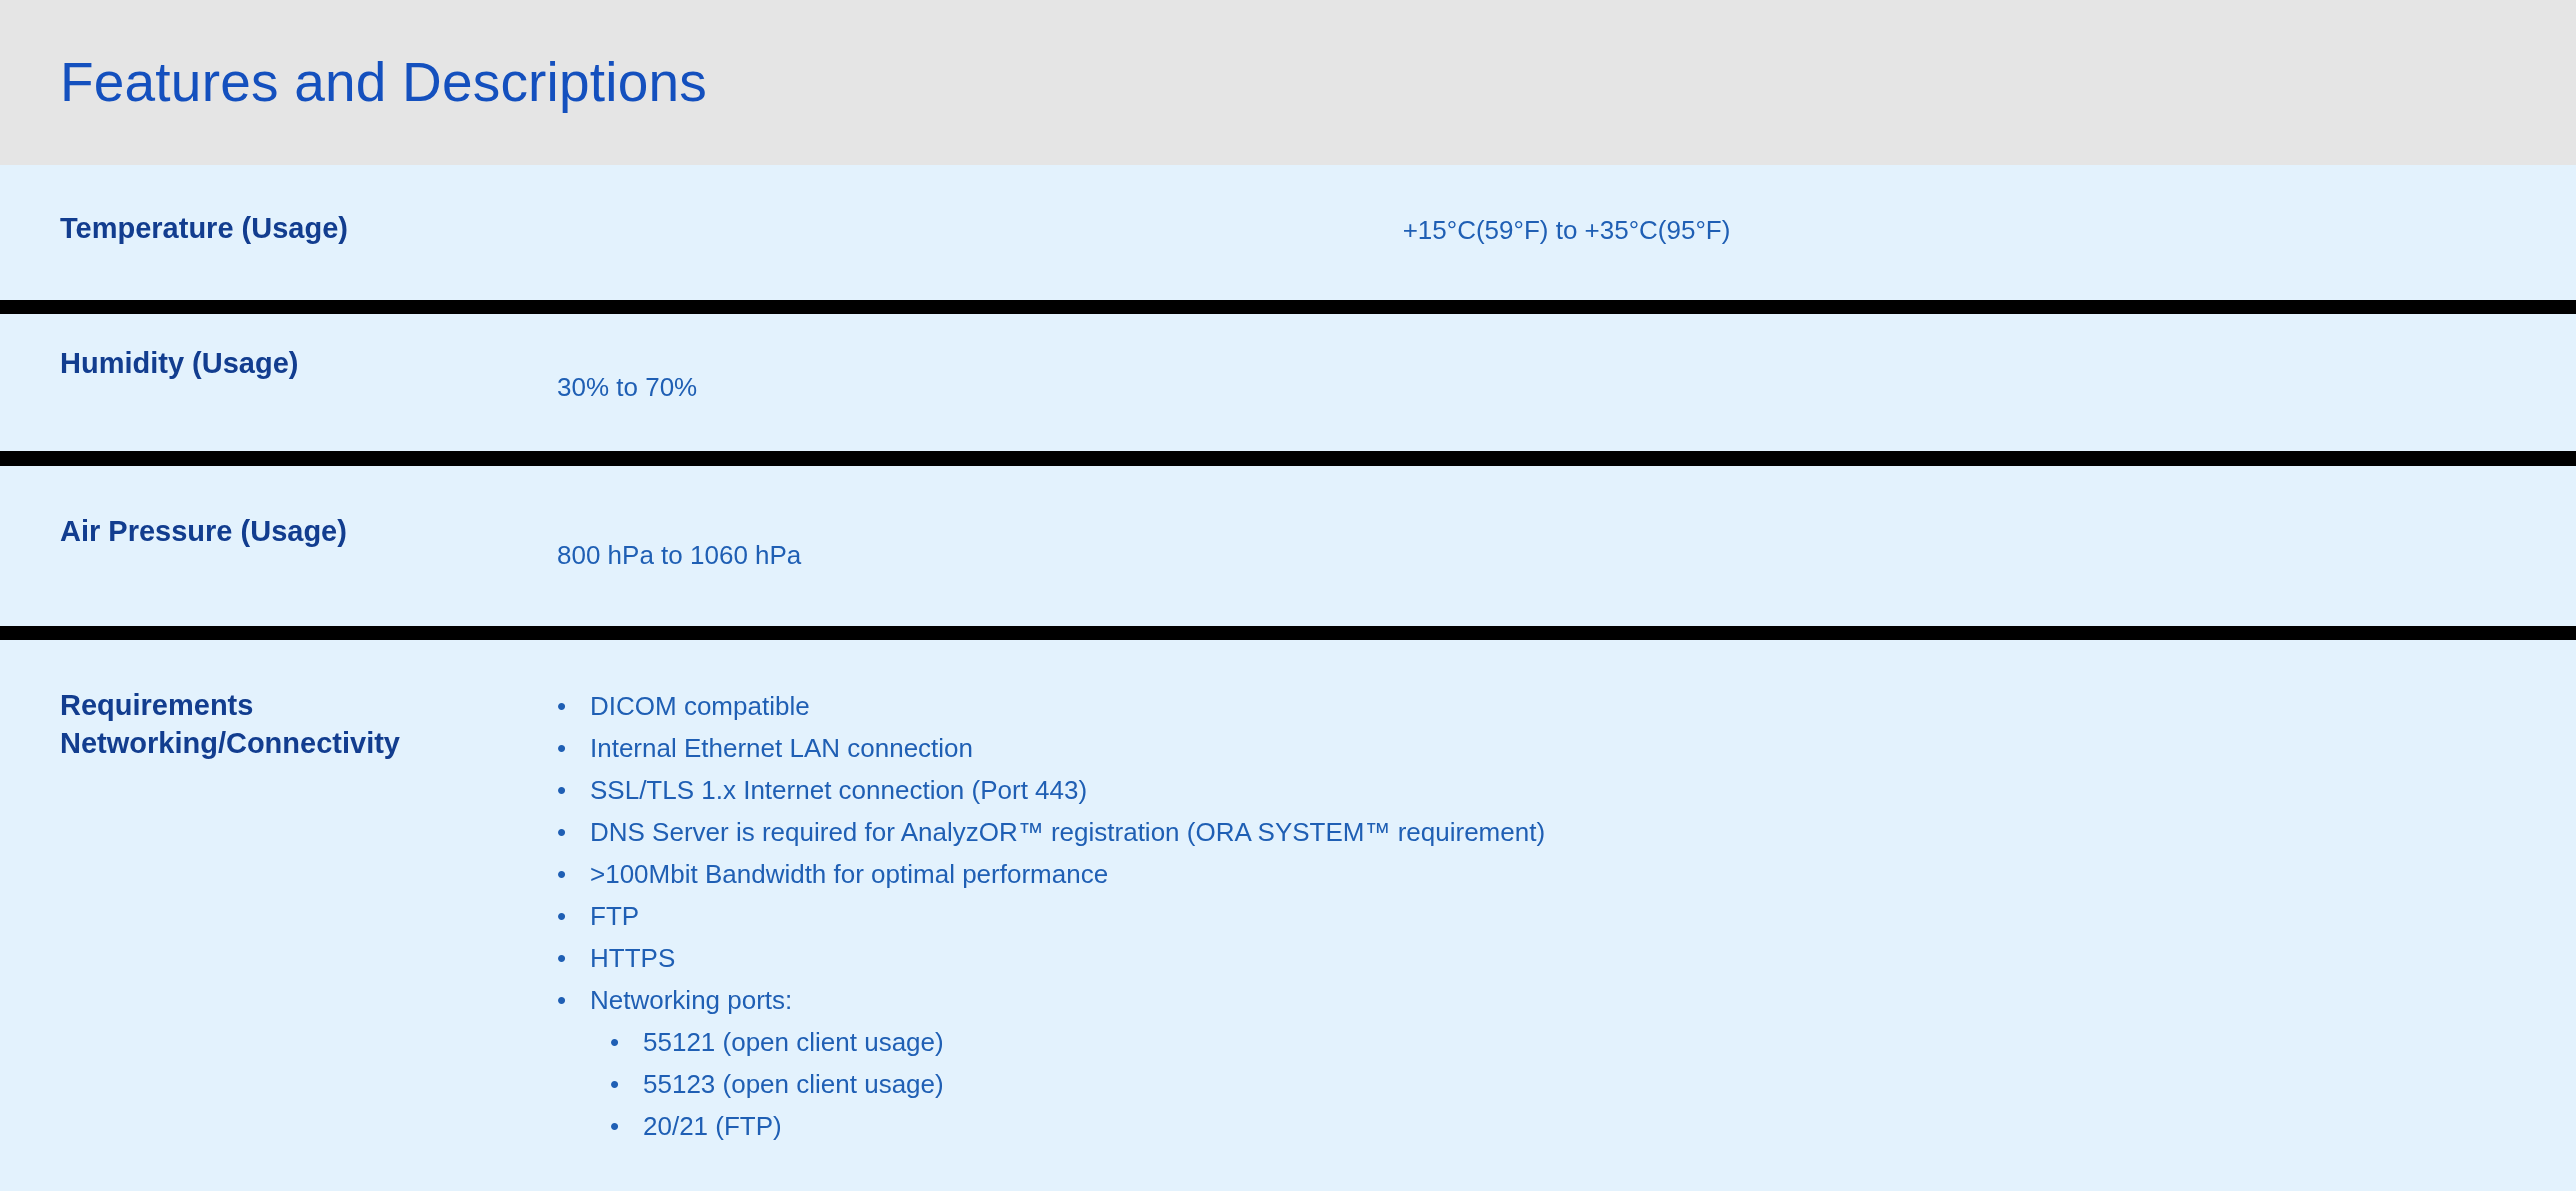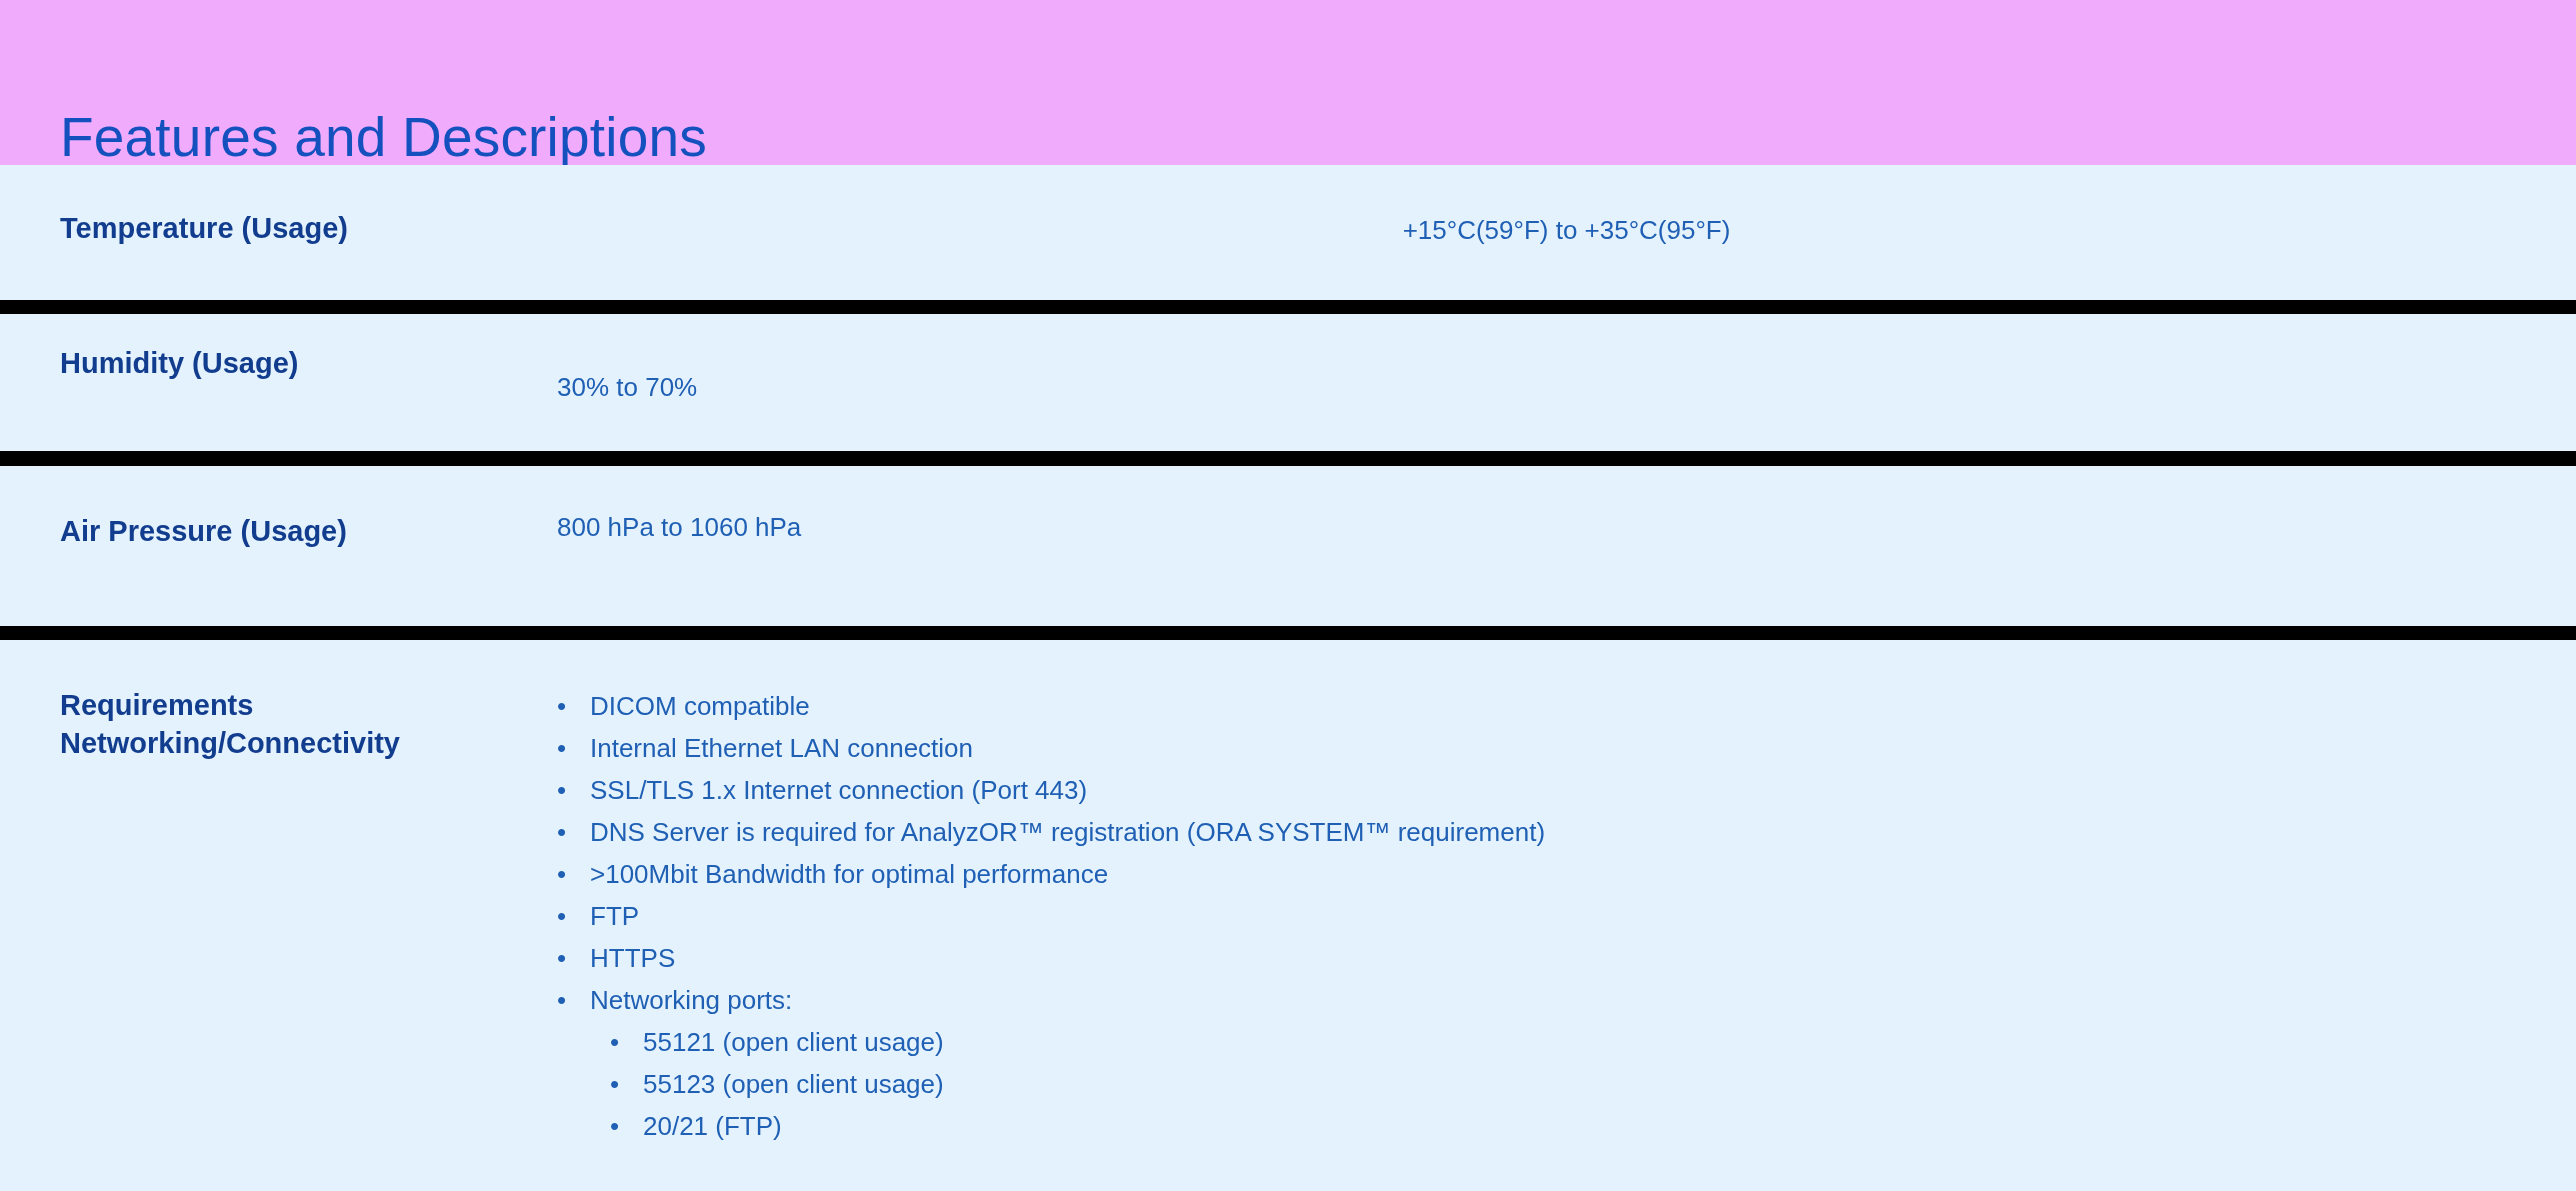--- a/index.html
+++ b/index.html
@@ -19,23 +19,23 @@
     height: 1192px;
     background: #000000;
     display: flex;
     flex-direction: column;
     box-sizing: border-box;
   }
 
   
   .sheet-header {
     height: 165px;
-    background: #f0abfc;
-    display: flex;
-    align-items: flex-end;
+    background: #e5e5e5;
+    display: flex;
+    align-items: center;
     flex: 0 0 auto;
   }
   .sheet-title {
     color: #1450be;
     font-size: 55px;
     font-weight: 400;
     letter-spacing: 0.2px;
     padding-left: 60px;
     line-height: 1;
     white-space: nowrap;
@@ -81,21 +81,21 @@
     flex: 1 1 auto;
     box-sizing: border-box;
   }
 
   
   .r-temp  .spec-label { padding-top: 44px; }
   .r-temp  .spec-value { padding-top: 48px; text-align: center; }
   .r-hum   .spec-label { padding-top: 30px; }
   .r-hum   .spec-value { padding-top: 56px; }
   .r-press .spec-label { padding-top: 46px; }
-  .r-press .spec-value { padding-top: 44px; }
+  .r-press .spec-value { padding-top: 72px; }
   .r-net   .spec-label { padding-top: 46px; }
   .r-net   .spec-value { padding-top: 45px; }
 
   
   .bullet-list {
     list-style: none;
     margin: 0;
     padding: 0;
   }
   .bullet-item {

